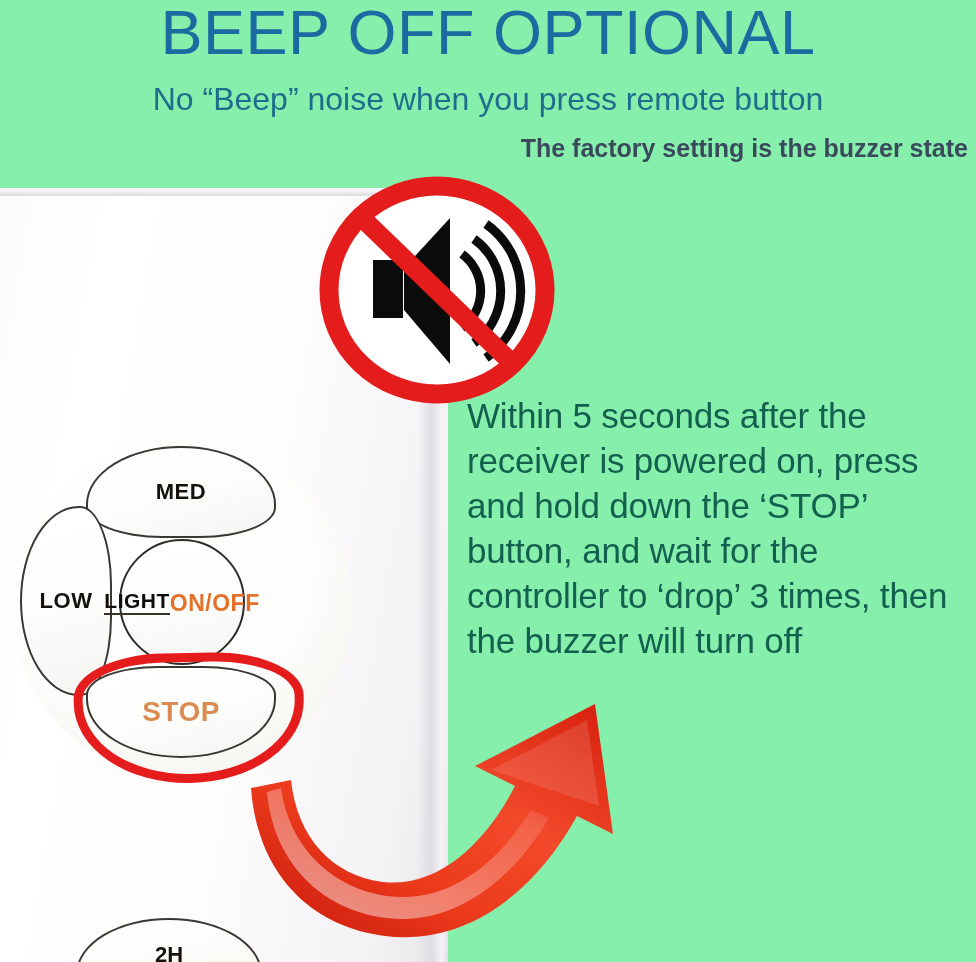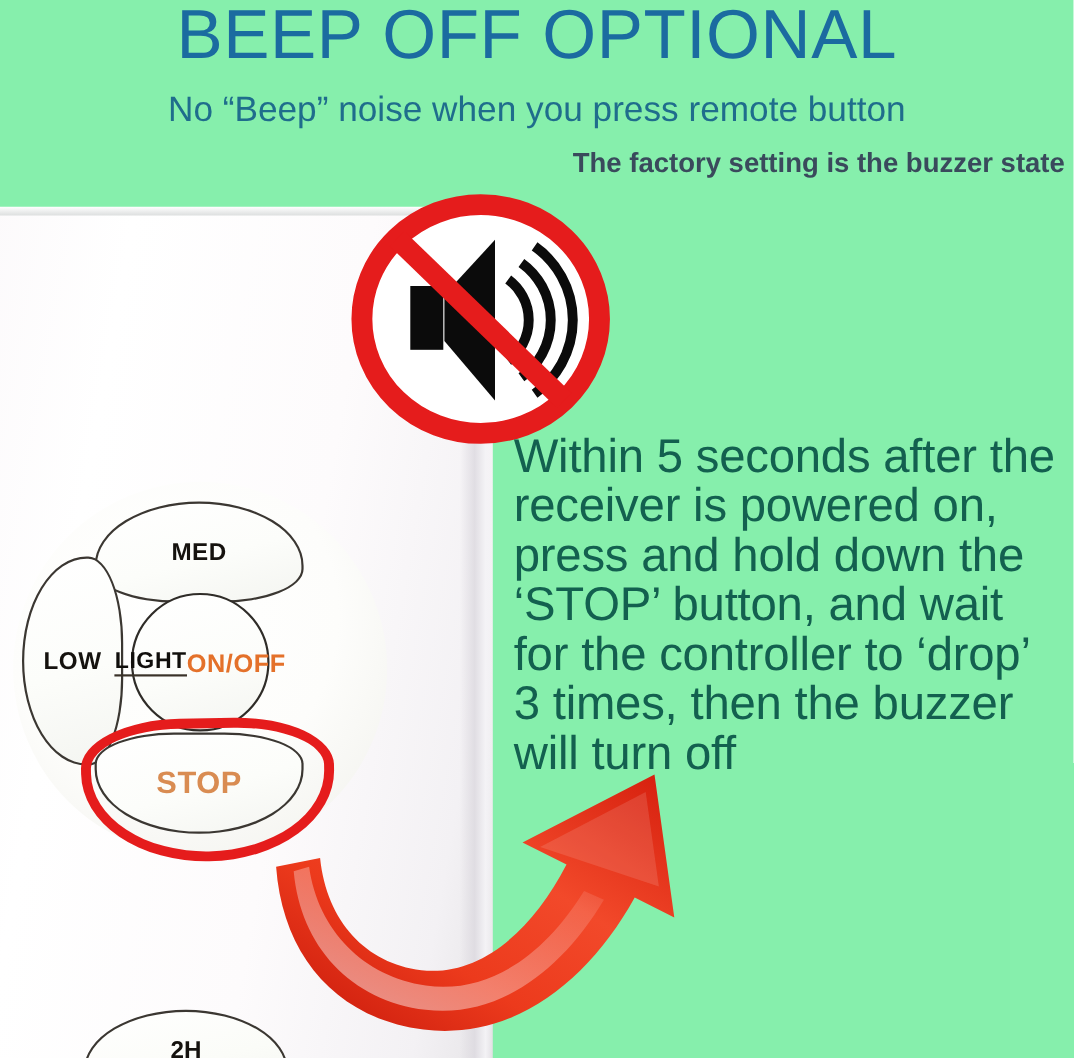--- a/index.html
+++ b/index.html
@@ -108,21 +108,21 @@
     border: 2px solid #3b3732;
     display: flex;
     align-items: center;
     justify-content: center;
     color: #15120e;
     font-weight: 600;
     font-size: 22px;
     letter-spacing: 0.5px;
   }
   #btn-med {
-    left: 74px; top: 18px;
+    left: 74px; top: 8px;
     width: 186px; height: 88px;
     border-radius: 60% 60% 48% 48% / 76% 76% 40% 40%;
   }
   #btn-low {
     left: 8px; top: 68px;
     width: 88px; height: 186px;
     border-radius: 74% 40% 40% 74% / 58% 48% 48% 58%;
   }
   #btn-hi {
     left: 238px; top: 68px;
@@ -199,21 +199,21 @@
     width: 238px;
     height: 230px;
   }
 
   
   #instruction-text {
     position: absolute;
     left: 467px;
     top: 393px;
     width: 500px;
-    font-size: 43px;
+    font-size: 35px;
     line-height: 45px;
     color: #13604f;
     font-weight: 400;
     letter-spacing: -0.2px;
   }
 
   
   #curved-arrow {
     position: absolute;
     left: 235px;

